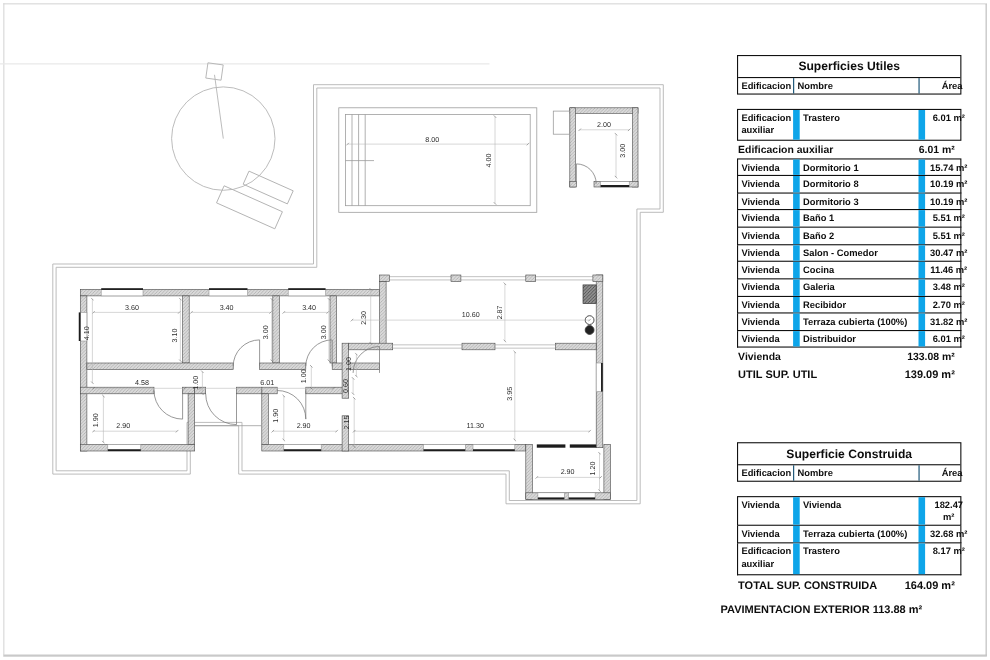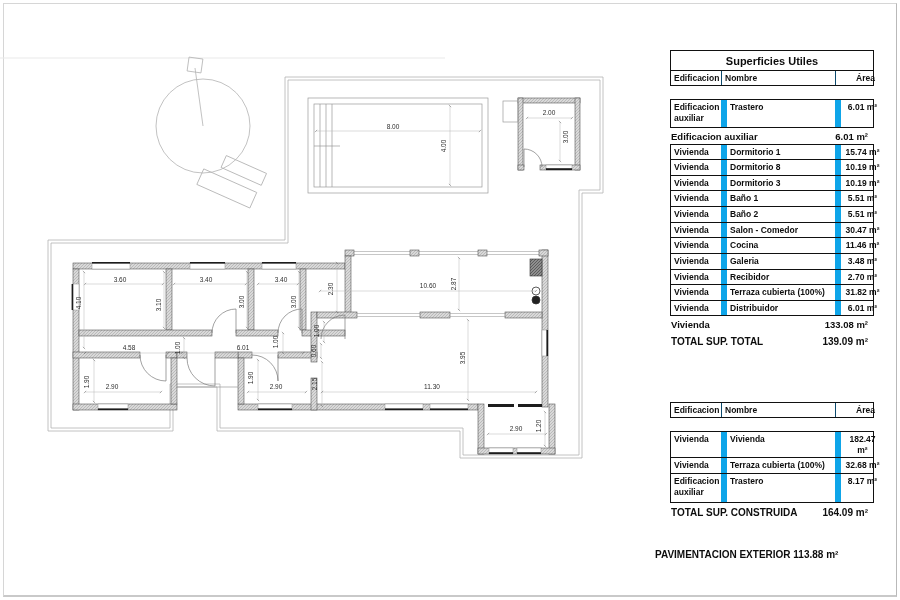--- a/index.html
+++ b/index.html
@@ -323,28 +323,29 @@
       <div class="t-row detail">
         <div class="c c1">Vivienda</div>
         <div class="c c2">Distribuidor</div>
         <div class="c c3">6.01 m²</div>
       </div>
       <div class="t-row subtotal">
         <div class="c c1">Vivienda</div>
         <div class="c c3">133.08 m²</div>
       </div>
       <div class="t-row total">
-        <div class="c c1">TOTAL SUP. TOTAL</div>
+        <div class="c c1">UTIL SUP. UTIL</div>
         <div class="c c3">139.09 m²</div>
       </div>
     </div>
 </div>
 
 <div class="tbl" style="top:402px">
   <div class="t-head">
+    <div class="t-title">Superficie Construida</div>
     <div class="t-cols">
       <div class="hc hc1">Edificacion</div>
       <div class="hc hc2">Nombre</div>
       <div class="hc hc3">Área</div>
     </div>
   </div>
   <div class="t-gap"></div>
   <div class="t-body">
       <div class="t-row detail first">
         <div class="c c1">Vivienda</div>

